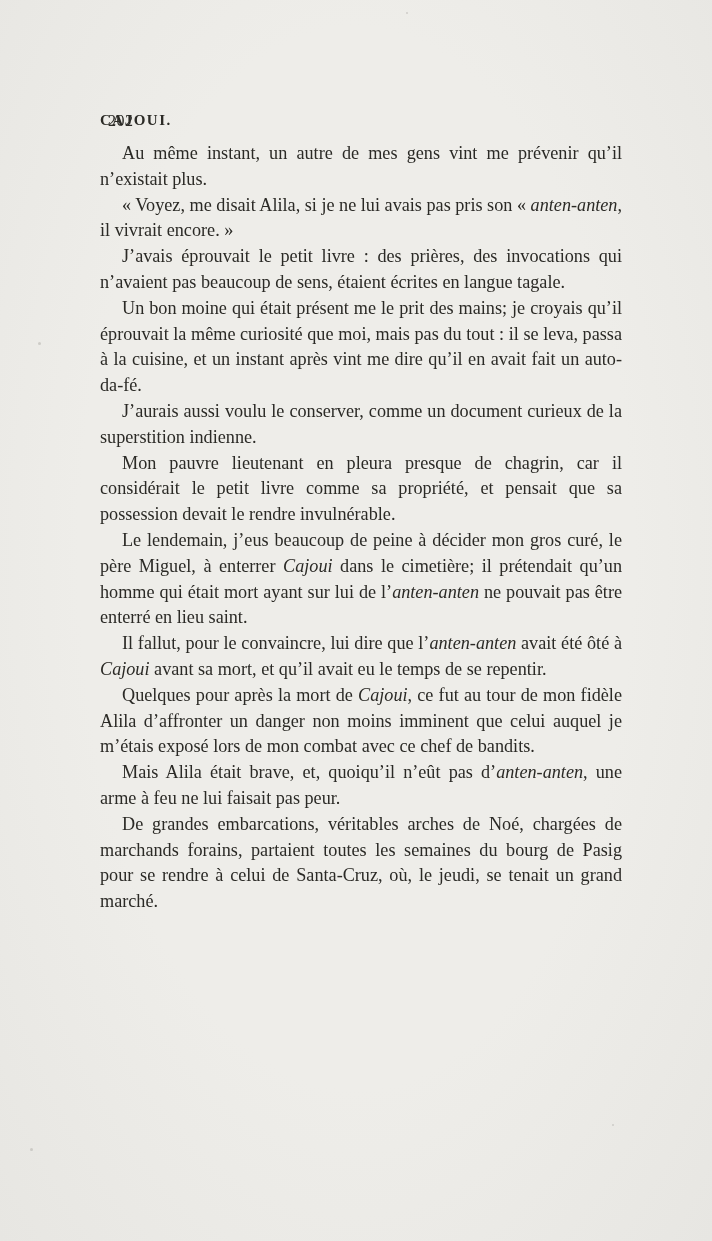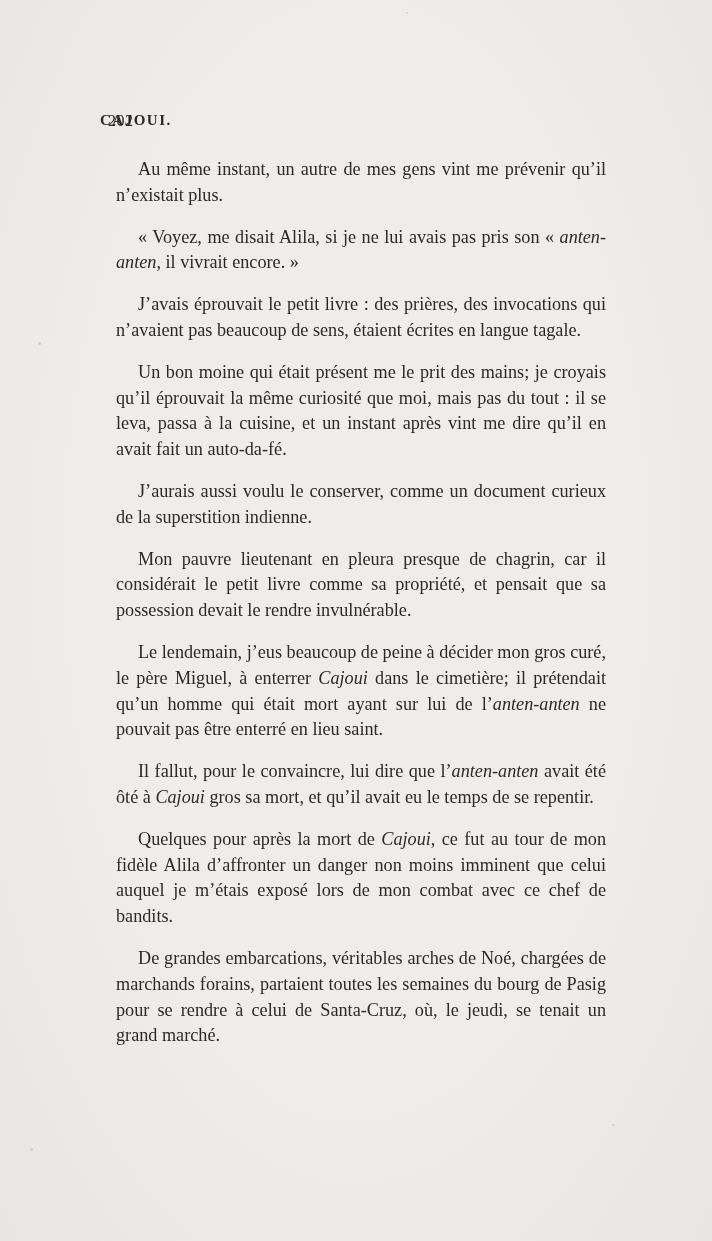--- a/index.html
+++ b/index.html
@@ -42,21 +42,21 @@
     position: absolute;
     top: 141px;
     left: 100px;
     width: 522px;
     font-size: 18.2px;
     line-height: 25.8px;
     text-align: justify;
     text-justify: inter-word;
   }
   .para {
-    margin: 16px;
+    margin: 0;
     padding: 0;
     text-indent: 22px;
   }
   .it {
     font-style: italic;
   }
   
   .speck {
     position: absolute;
     background: #b9b8b2;
@@ -77,22 +77,23 @@
   </div>
 
   <div class="text-block">
       <p class="para"><span>Au même instant, un autre de mes gens vint me prévenir qu’il n’existait plus.</span></p>
       <p class="para"><span>« Voyez, me disait Alila, si je ne lui avais pas pris son « </span><span class="it">anten-anten</span><span>, il vivrait encore. »</span></p>
       <p class="para"><span>J’avais éprouvait le petit livre : des prières, des invocations qui n’avaient pas beaucoup de sens, étaient écrites en langue tagale.</span></p>
       <p class="para"><span>Un bon moine qui était présent me le prit des mains; je croyais qu’il éprouvait la même curiosité que moi, mais pas du tout : il se leva, passa à la cuisine, et un instant après vint me dire qu’il en avait fait un auto-da-fé.</span></p>
       <p class="para"><span>J’aurais aussi voulu le conserver, comme un document curieux de la superstition indienne.</span></p>
       <p class="para"><span>Mon pauvre lieutenant en pleura presque de chagrin, car il considérait le petit livre comme sa propriété, et pensait que sa possession devait le rendre invulnérable.</span></p>
       <p class="para"><span>Le lendemain, j’eus beaucoup de peine à décider mon gros curé, le père Miguel, à enterrer </span><span class="it">Cajoui</span><span> dans le cimetière; il prétendait qu’un homme qui était mort ayant sur lui de l’</span><span class="it">anten-anten</span><span> ne pouvait pas être enterré en lieu saint.</span></p>
-      <p class="para"><span>Il fallut, pour le convaincre, lui dire que l’</span><span class="it">anten-anten</span><span> avait été ôté à </span><span class="it">Cajoui</span><span> gros sa mort, et qu’il avait eu le temps de se repentir.</span></p>
+      <p class="para"><span>Il fallut, pour le convaincre, lui dire que l’</span><span class="it">anten-anten</span><span> avait été ôté à </span><span class="it">Cajoui</span><span> avant sa mort, et qu’il avait eu le temps de se repentir.</span></p>
       <p class="para"><span>Quelques pour après la mort de </span><span class="it">Cajoui</span><span>, ce fut au tour de mon fidèle Alila d’affronter un danger non moins imminent que celui auquel je m’étais exposé lors de mon combat avec ce chef de bandits.</span></p>
+      <p class="para"><span>Mais Alila était brave, et, quoiqu’il n’eût pas d’</span><span class="it">anten-anten</span><span>, une arme à feu ne lui faisait pas peur.</span></p>
       <p class="para"><span>De grandes embarcations, véritables arches de Noé, chargées de marchands forains, partaient toutes les semaines du bourg de Pasig pour se rendre à celui de Santa-Cruz, où, le jeudi, se tenait un grand marché.</span></p>
     </div>
 
   <div class="speck" style="left:38px; top:342px;"></div>
   <div class="speck" style="left:30px; top:1148px;"></div>
   <div class="speck" style="left:406px; top:12px; width:2px; height:2px;"></div>
   <div class="speck" style="left:612px; top:1124px; width:2px; height:2px;"></div>
 
 </div>
 

